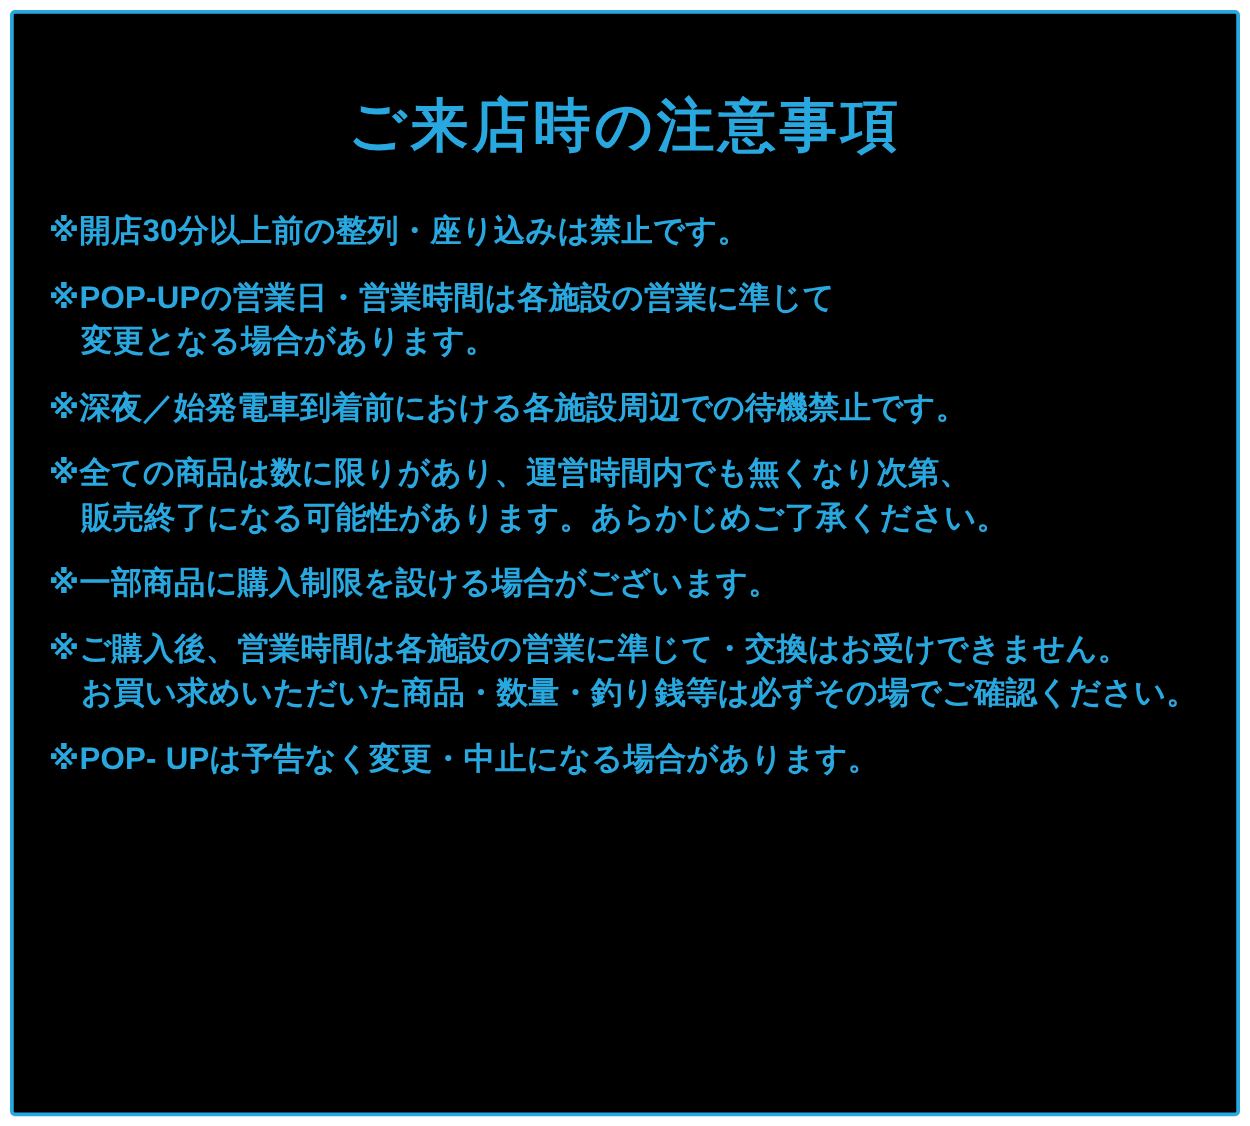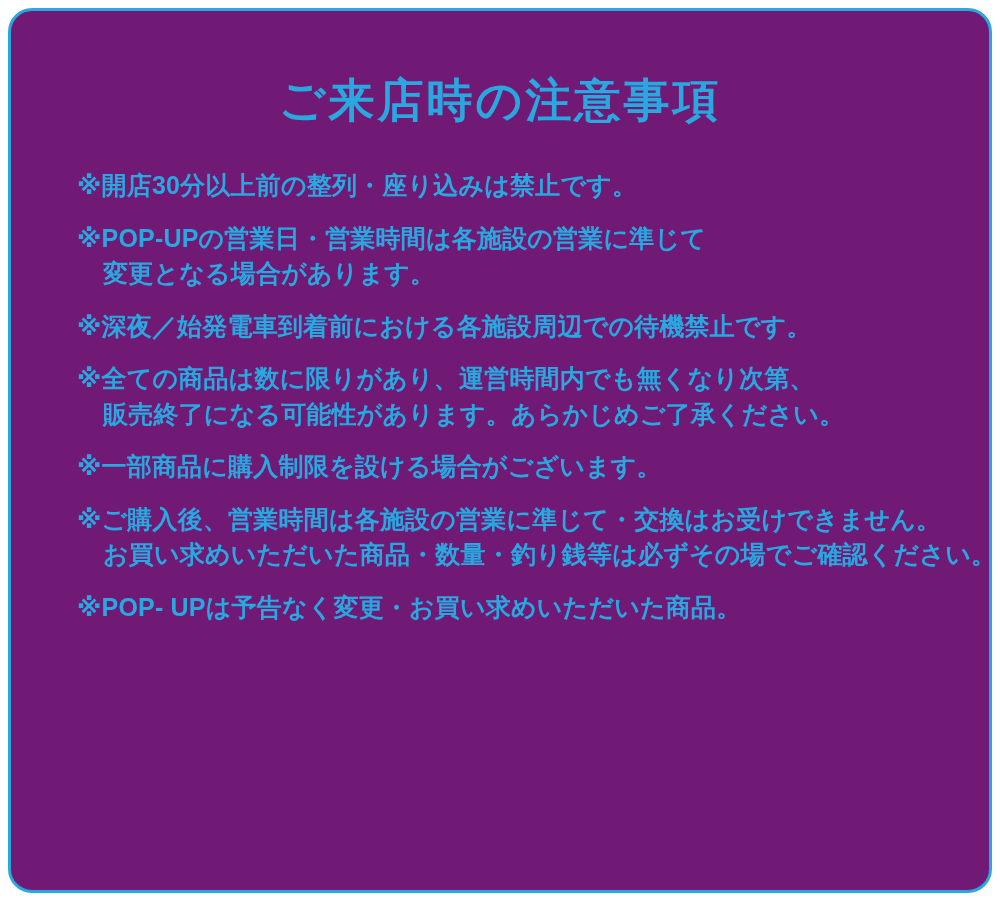--- a/index.html
+++ b/index.html
@@ -14,34 +14,34 @@
     overflow: hidden;
   }
   .notice-card {
     position: absolute;
     left: 8px;
     top: 8px;
     width: 984px;
     height: 885px;
     box-sizing: border-box;
     border: 3px solid #29a8e0;
-    border-radius: 24px;
-    background: #701a75;
+    border-radius: 4px;
+    background: #000000;
   }
   .notice-title {
     text-align: center;
     color: #29a8e0;
     font-size: 46px;
     font-weight: bold;
     letter-spacing: 3px;
     margin-top: 62px;
     line-height: 1.2;
   }
   .notice-body {
-    margin: 40px 0 0 66px;
+    margin: 40px 0 0 28px;
     width: 880px;
   }
   .notice-item {
     color: #29a8e0;
     font-size: 25px;
     font-weight: bold;
     line-height: 1.42;
     margin-bottom: 17px;
     letter-spacing: 0.2px;
   }
@@ -83,17 +83,17 @@
     </div>
 
     <div class="notice-item">
       <span class="notice-line">※ご購入後、営業時間は各施設の営業に準じて・交換はお受けできません。</span>
       <span class="notice-line indent">お買い求めいただいた商品・数量・釣り銭等は必ずその場でご確認ください。</span>
     </div>
 
 
 
     <div class="notice-item">
-      <span class="notice-line">※POP- UPは予告なく変更・お買い求めいただいた商品。</span>
+      <span class="notice-line">※POP- UPは予告なく変更・中止になる場合があります。</span>
     </div>
 
   </div>
 </div>
 
 </body></html>

